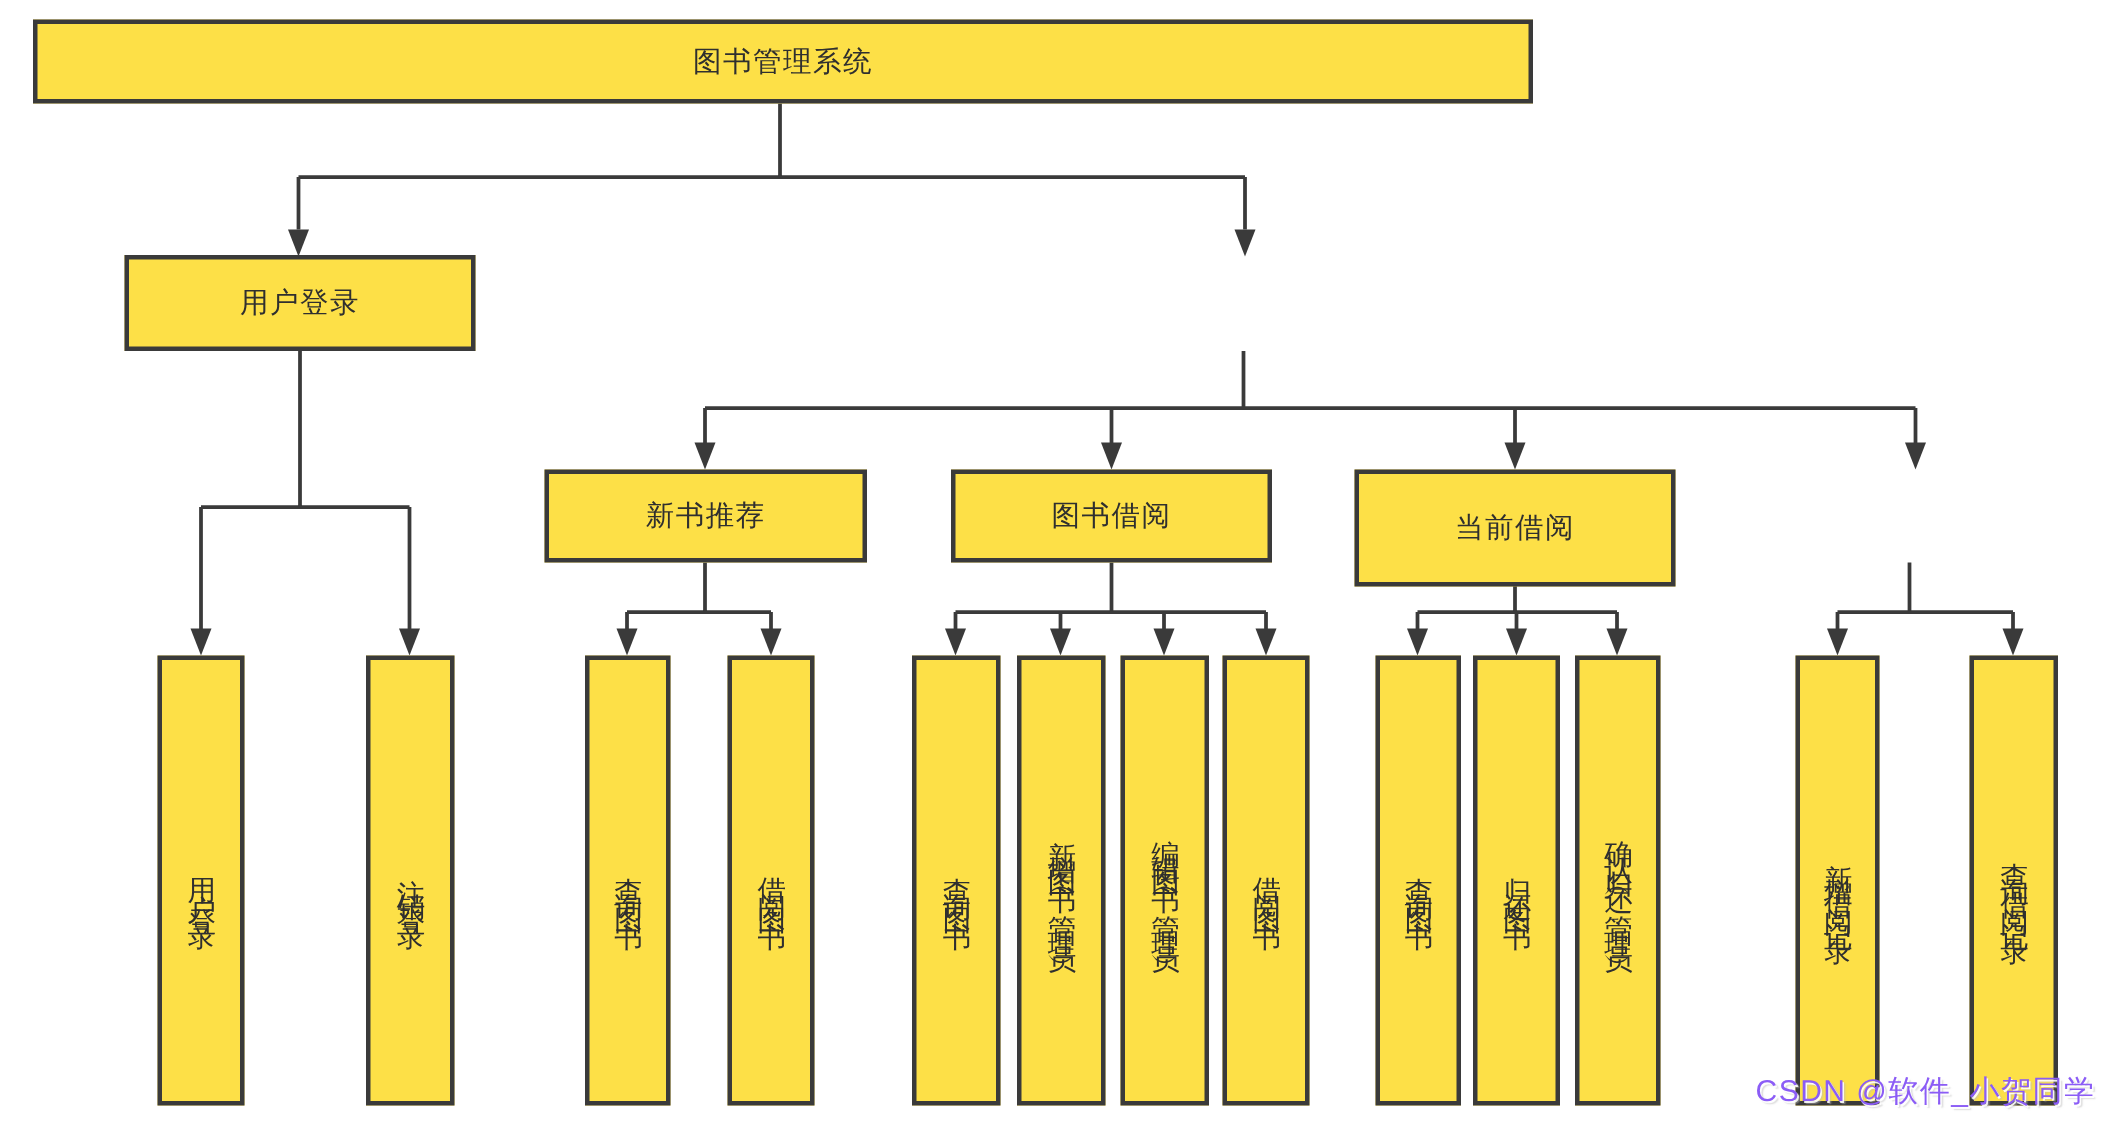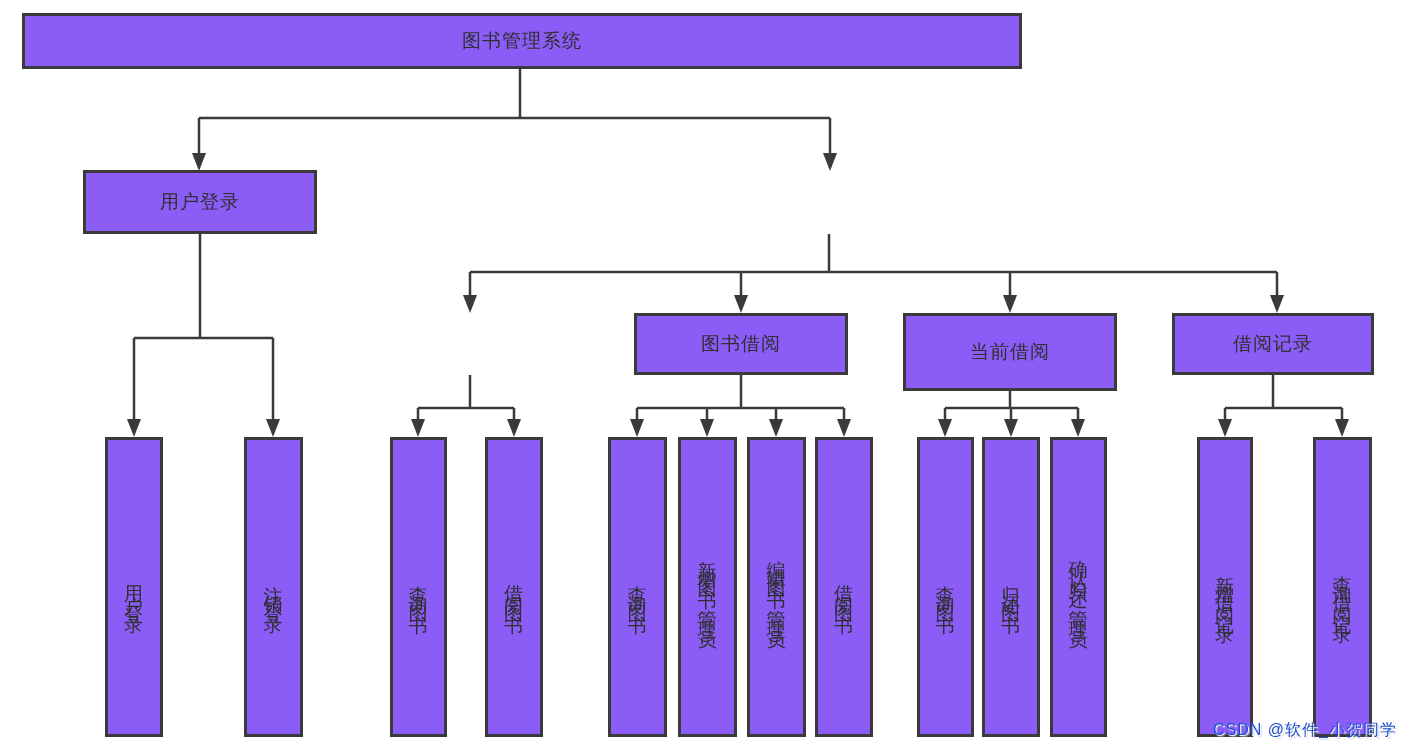--- a/index.html
+++ b/index.html
@@ -14,21 +14,21 @@
   #connectors {
     position: absolute;
     left: 0; top: 0;
     width: 1405px; height: 747px;
     z-index: 1;
   }
   .box {
     position: absolute;
     box-sizing: border-box;
     border: 3px solid #3a3a3a;
-    background: #8b5cf6;
+    background: #fde047;
     display: flex;
     align-items: center;
     justify-content: center;
     color: #2f2f2f;
     font-size: 19px;
     letter-spacing: 1px;
     z-index: 2;
     text-align: center;
   }
   .vbox {
@@ -36,22 +36,22 @@
     text-orientation: mixed;
     letter-spacing: 10px;
     line-height: 1;
     padding-top: 6px;
   }
   #watermark {
     position: absolute;
     right: 8px;
     bottom: 6px;
     z-index: 3;
-    font-size: 16px;
-    color: #1d4ed8;
+    font-size: 20px;
+    color: #8b5cf6;
     letter-spacing: 1px;
     text-shadow: 1px 1px 0 rgba(255,255,255,0.9), 2px 2px 1px rgba(190,190,190,0.55);
     white-space: nowrap;
   }
 </style>
 </head>
 <body>
 
 <div id="canvas">
 
@@ -92,23 +92,23 @@
       <polygon points="1071,419 1085,419 1078,437"></polygon>
       <polygon points="1218,419 1232,419 1225,437"></polygon>
       <polygon points="1335,419 1349,419 1342,437"></polygon>
     </g>
   </svg>
 
   <div class="box" style="left:22px; top:13px; width:1000px; height:56px;">图书管理系统</div>
 
   <div class="box" style="left:83px; top:170px; width:234px; height:64px;">用户登录</div>
 
+  <div class="box" style="left:363px; top:313px; width:215px; height:62px;">新书推荐</div>
   <div class="box" style="left:634px; top:313px; width:214px; height:62px;text-align:right;">图书借阅</div>
   <div class="box" style="left:903px; top:313px; width:214px; height:78px;">当前借阅</div>
-  <div class="box" style="left:1172px; top:313px; width:202px; height:62px;">借阅记录</div>
 
   <div class="box vbox" style="left:105px; top:437px; width:58px; height:300px;">用户登录</div>
   <div class="box vbox" style="left:244px; top:437px; width:59px; height:300px;">注销登录</div>
 
   <div class="box vbox" style="left:390px; top:437px; width:57px; height:300px;">查询图书</div>
   <div class="box vbox" style="left:485px; top:437px; width:58px; height:300px;">借阅图书</div>
 
   <div class="box vbox" style="left:608px; top:437px; width:59px; height:300px;">查询图书</div>
   <div class="box vbox" style="left:678px; top:437px; width:59px; height:300px;">新增图书（管理员）</div>
   <div class="box vbox" style="left:747px; top:437px; width:59px; height:300px;">编辑图书（管理员）</div>

